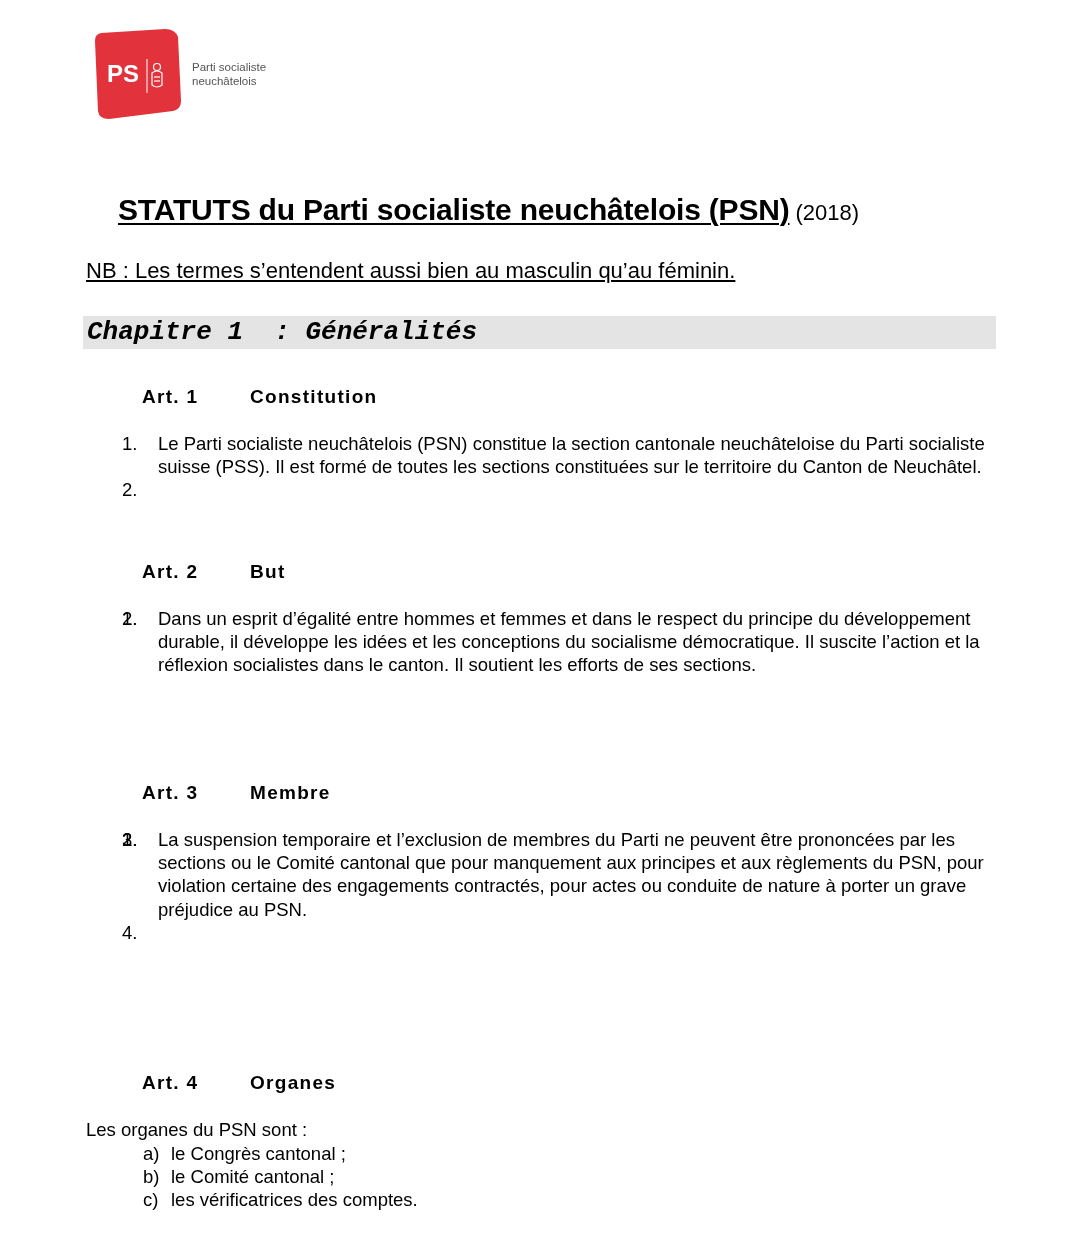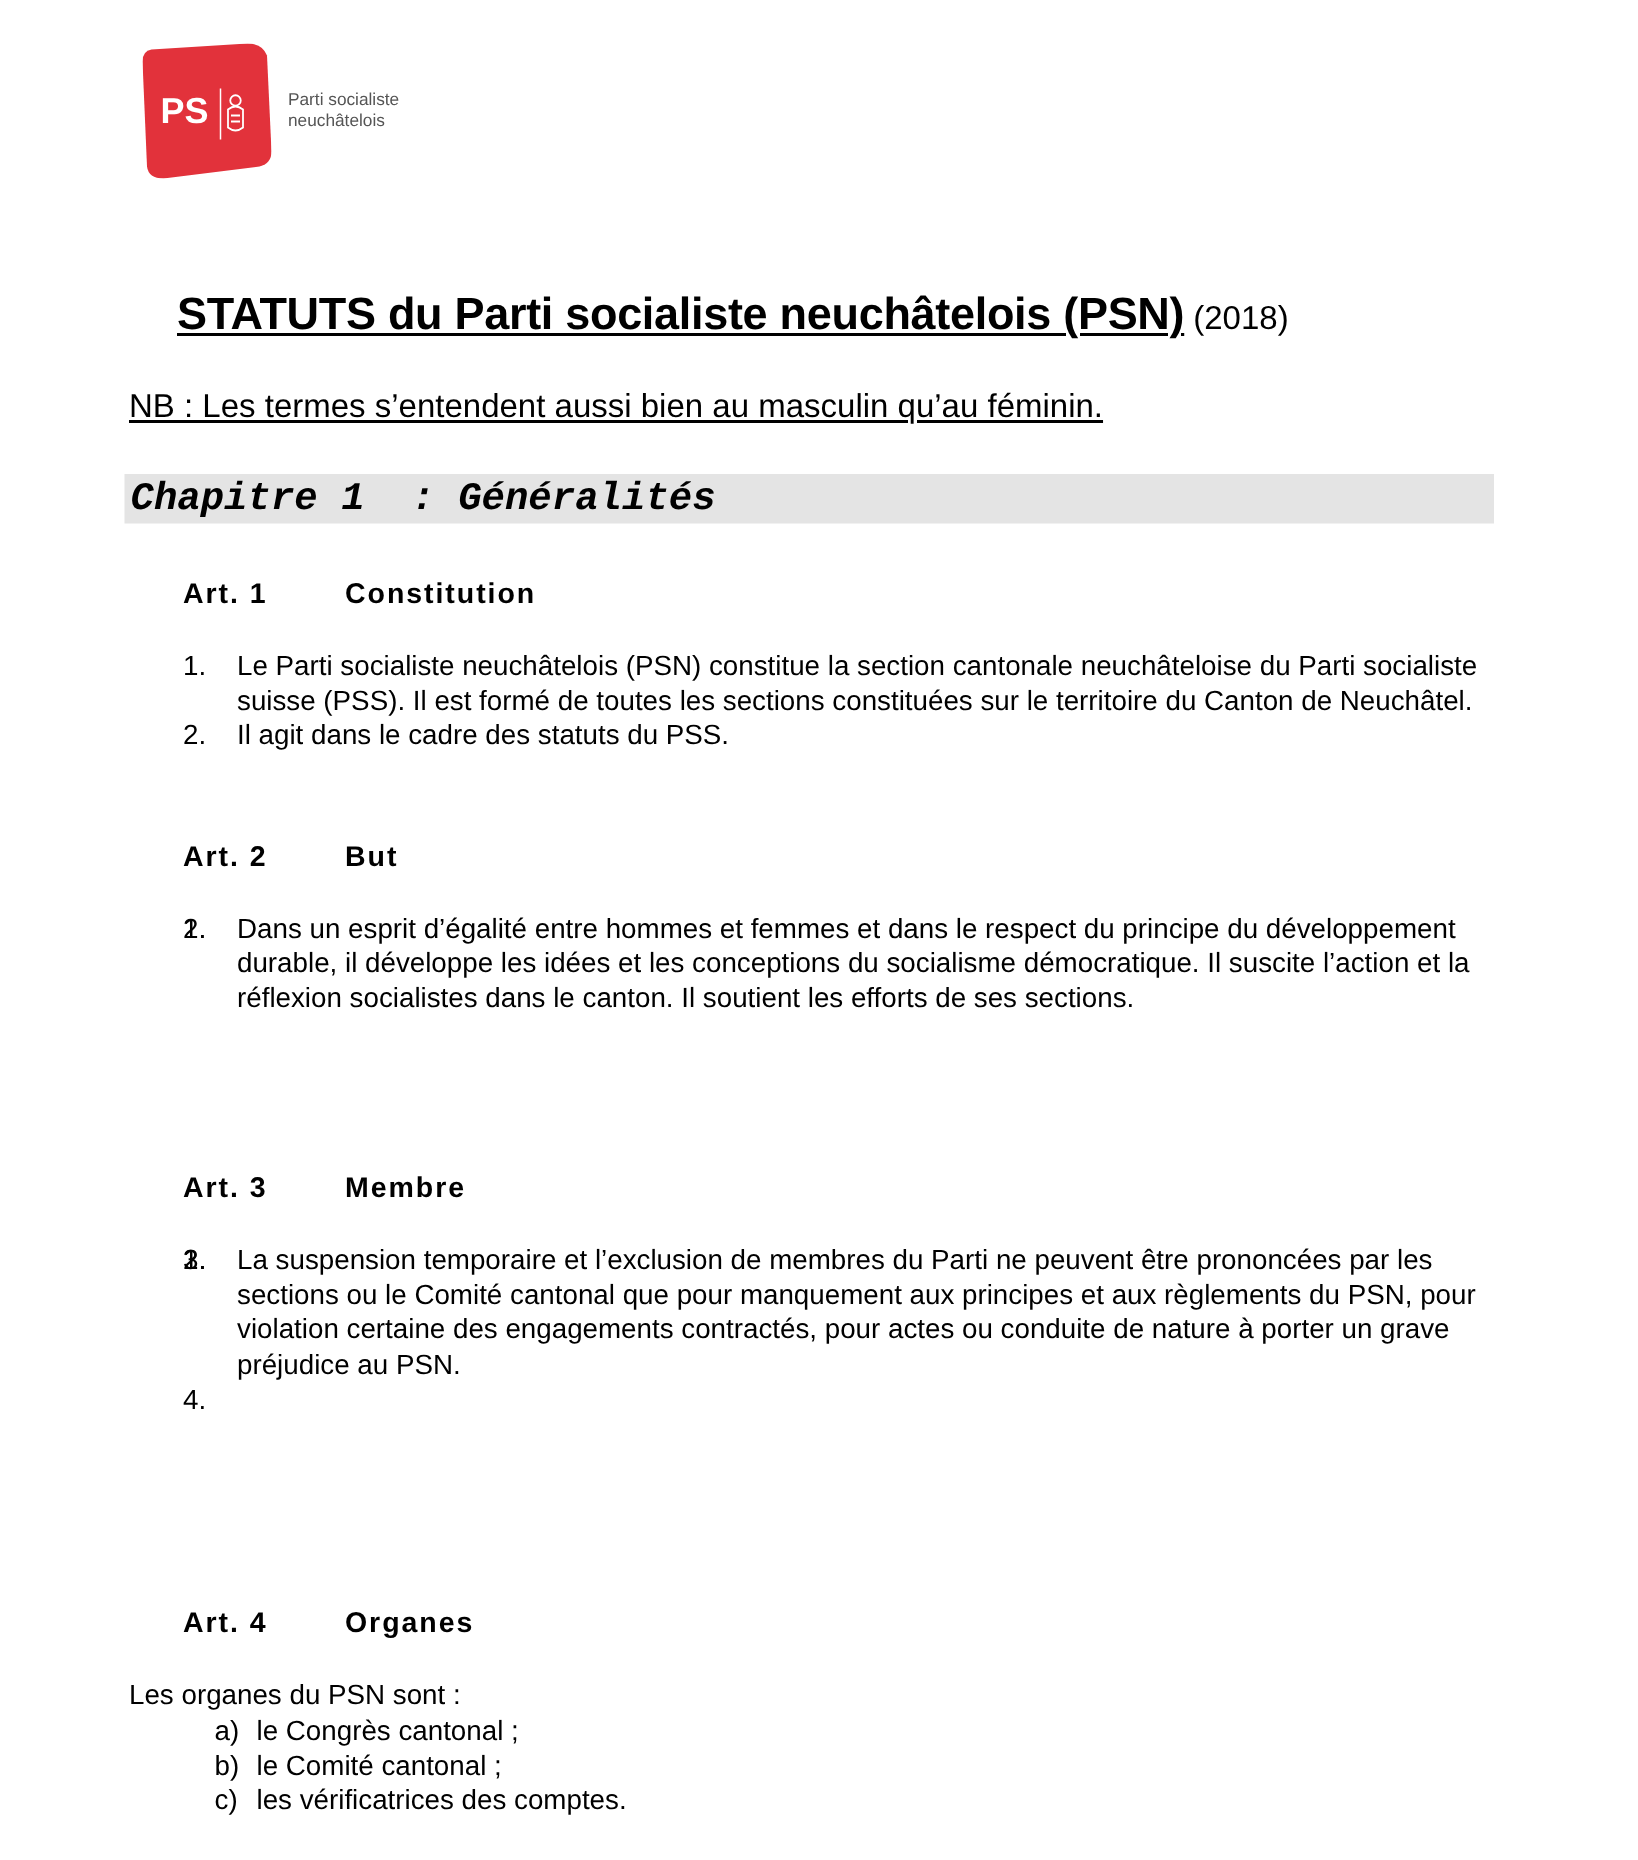--- a/index.html
+++ b/index.html
@@ -86,21 +86,21 @@
 
     
     .art-head {
       position: absolute;
       left: 122px;
       font-size: 19px;
       font-weight: bold;
       letter-spacing: 1.3px;
       white-space: nowrap;
     }
-    .art-head .num { display: inline-block; width: 108px; }
+    .art-head .num { display: inline-block; width: 108px; margin-left: 20px; }
 
     .olist {
       position: absolute;
       left: 122px;
       width: 870px;
       font-size: 18.5px;
       line-height: 23.2px;
     }
     .olist .item {
       position: relative;
@@ -171,21 +171,20 @@
 <div class="art-head" style="top:386px;">
   <span class="num">Art. 1</span><span>Constitution</span>
 </div>
 <div class="olist" style="top:432px;">
   <div class="item">
     <span class="marker">1.</span>
     <span>Le Parti socialiste neuchâtelois (PSN) constitue la section cantonale neuchâteloise du Parti socialiste suisse (PSS). Il est formé de toutes les sections constituées sur le territoire du Canton de Neuchâtel.</span>
   </div>
   <div class="item">
     <span class="marker">2.</span>
-    <span>Il agit dans le cadre des statuts du PSS.</span>
   </div>
 </div>
 
 <div class="art-head" style="top:561px;">
   <span class="num">Art. 2</span><span>But</span>
 </div>
 <div class="olist" style="top:607px;">
   <div class="item">
     <span class="marker">1.</span>
   </div>

